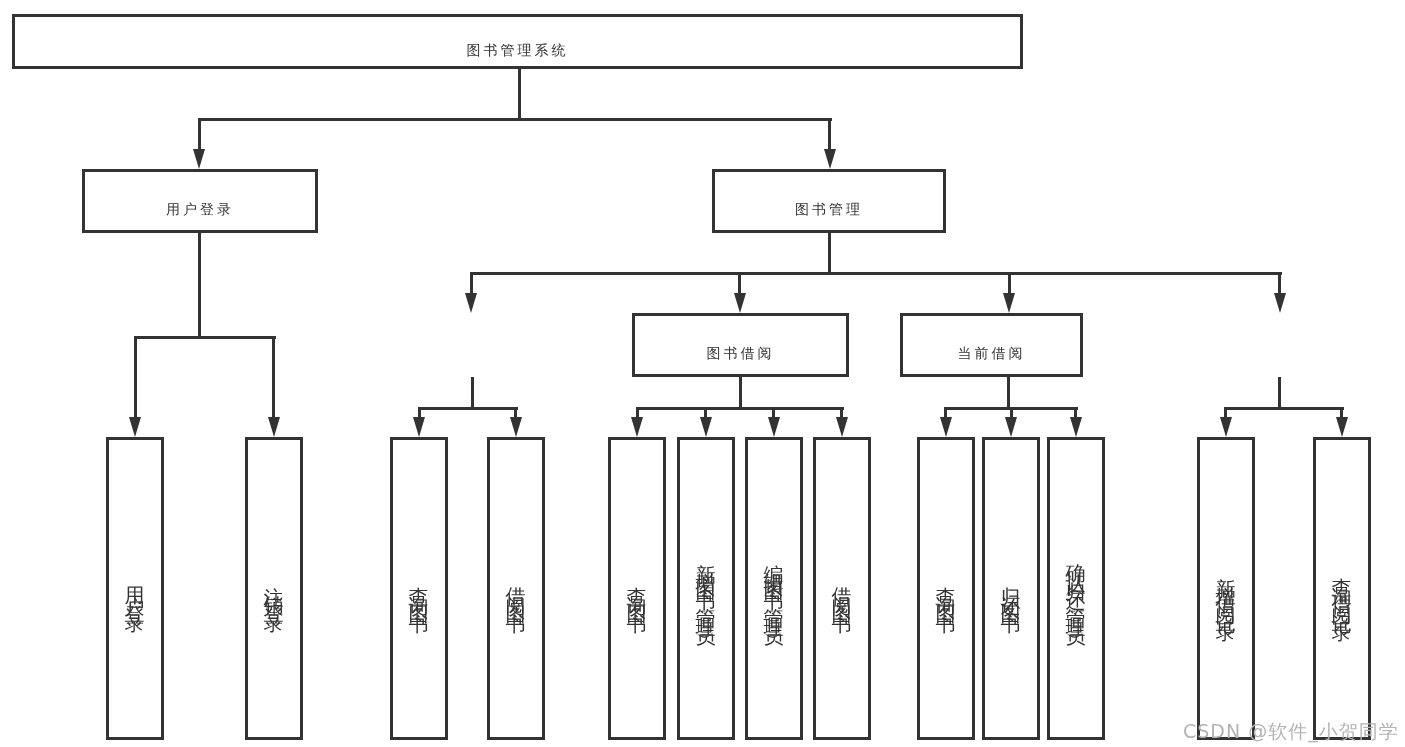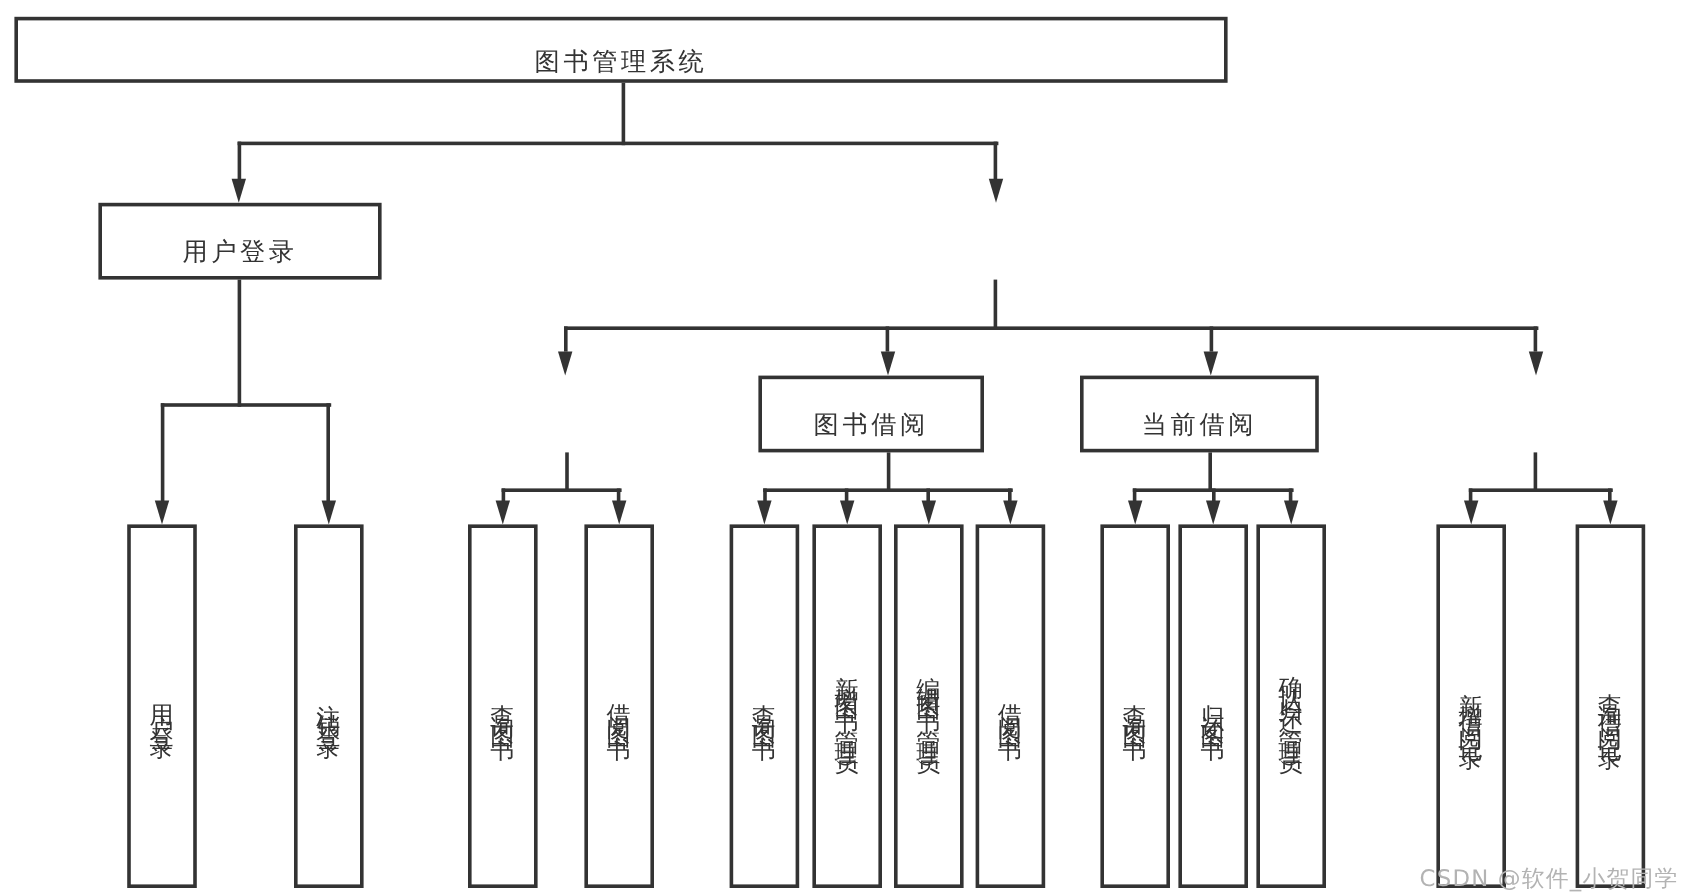--- a/index.html
+++ b/index.html
@@ -3,21 +3,21 @@
 <meta charset="utf-8">
 <style>
   :root{
     --line:#333333; --text:#333333; --background:#ffffff; --watermark:#b3b3b3;
   }
   html,body{margin:0;padding:0;}
   body{background:#fff;font-family:"DejaVu Sans","Liberation Sans",sans-serif;}
   .stage{position:relative;width:1405px;height:747px;background:var(--background);overflow:hidden;}
   .box{position:absolute;box-sizing:border-box;border:3px solid var(--line);background:var(--background);
        display:flex;align-items:center;justify-content:center;color:var(--text);}
-  .box.h span{font-size:21px;letter-spacing:3px;white-space:nowrap;margin-top:18px;}
+  .box.h span{font-size:14px;letter-spacing:3px;white-space:nowrap;margin-top:18px;}
   .box.v span{writing-mode:vertical-rl;text-orientation:mixed;font-size:20px;letter-spacing:9px;
               line-height:1;white-space:nowrap;}
   .line{position:absolute;background:var(--line);}
   .arrow{position:absolute;width:0;height:0;border-left:6px solid transparent;
          border-right:6px solid transparent;border-top:20px solid var(--line);}
   .watermark{position:absolute;left:1183px;top:719px;font-size:19px;letter-spacing:1px;
              color:var(--watermark);z-index:10;white-space:nowrap;}
 </style>
 </head>
 <body>
@@ -31,43 +31,46 @@
   <div class="line" style="left:518px;top:69px;width:3px;height:52px"></div>
   <div class="line" style="left:198px;top:118px;width:634px;height:3px"></div>
   <div class="line" style="left:198px;top:118px;width:3px;height:32px"></div>
   <div class="arrow" style="left:193px;top:149px"></div>
   <div class="line" style="left:828px;top:118px;width:3px;height:32px"></div>
   <div class="arrow" style="left:824px;top:149px"></div>
 
   <div class="box h" style="left:82px;top:169px;width:236px;height:64px">
     <span>用户登录</span>
   </div>
+  <div class="box h" style="left:712px;top:169px;width:234px;height:64px">
+    <span>图书管理</span>
+  </div>
 
   <div class="line" style="left:198px;top:233px;width:3px;height:106px"></div>
   <div class="line" style="left:134px;top:336px;width:142px;height:3px"></div>
   <div class="line" style="left:134px;top:336px;width:3px;height:82px"></div>
   <div class="arrow" style="left:129px;top:417px"></div>
   <div class="line" style="left:272px;top:336px;width:3px;height:82px"></div>
   <div class="arrow" style="left:268px;top:417px"></div>
 
   <div class="line" style="left:828px;top:233px;width:3px;height:42px"></div>
   <div class="line" style="left:470px;top:272px;width:812px;height:3px"></div>
   <div class="line" style="left:470px;top:272px;width:3px;height:21px"></div>
   <div class="arrow" style="left:465px;top:293px"></div>
   <div class="line" style="left:738px;top:272px;width:3px;height:21px"></div>
   <div class="arrow" style="left:734px;top:293px"></div>
   <div class="line" style="left:1008px;top:272px;width:3px;height:21px"></div>
   <div class="arrow" style="left:1003px;top:293px"></div>
   <div class="line" style="left:1278px;top:272px;width:3px;height:21px"></div>
   <div class="arrow" style="left:1274px;top:293px"></div>
 
-  <div class="box h" style="left:632px;top:313px;width:188px;height:64px">
+  <div class="box h" style="left:632px;top:313px;width:217px;height:64px">
     <span>图书借阅</span>
   </div>
-  <div class="box h" style="left:900px;top:313px;width:199px;height:64px">
+  <div class="box h" style="left:900px;top:313px;width:183px;height:64px">
     <span>当前借阅</span>
   </div>
 
   <div class="line" style="left:471px;top:377px;width:3px;height:33px"></div>
   <div class="line" style="left:418px;top:407px;width:100px;height:3px"></div>
   <div class="line" style="left:418px;top:407px;width:3px;height:11px"></div>
   <div class="arrow" style="left:413px;top:417px"></div>
   <div class="line" style="left:514px;top:407px;width:3px;height:11px"></div>
   <div class="arrow" style="left:510px;top:417px"></div>
 

